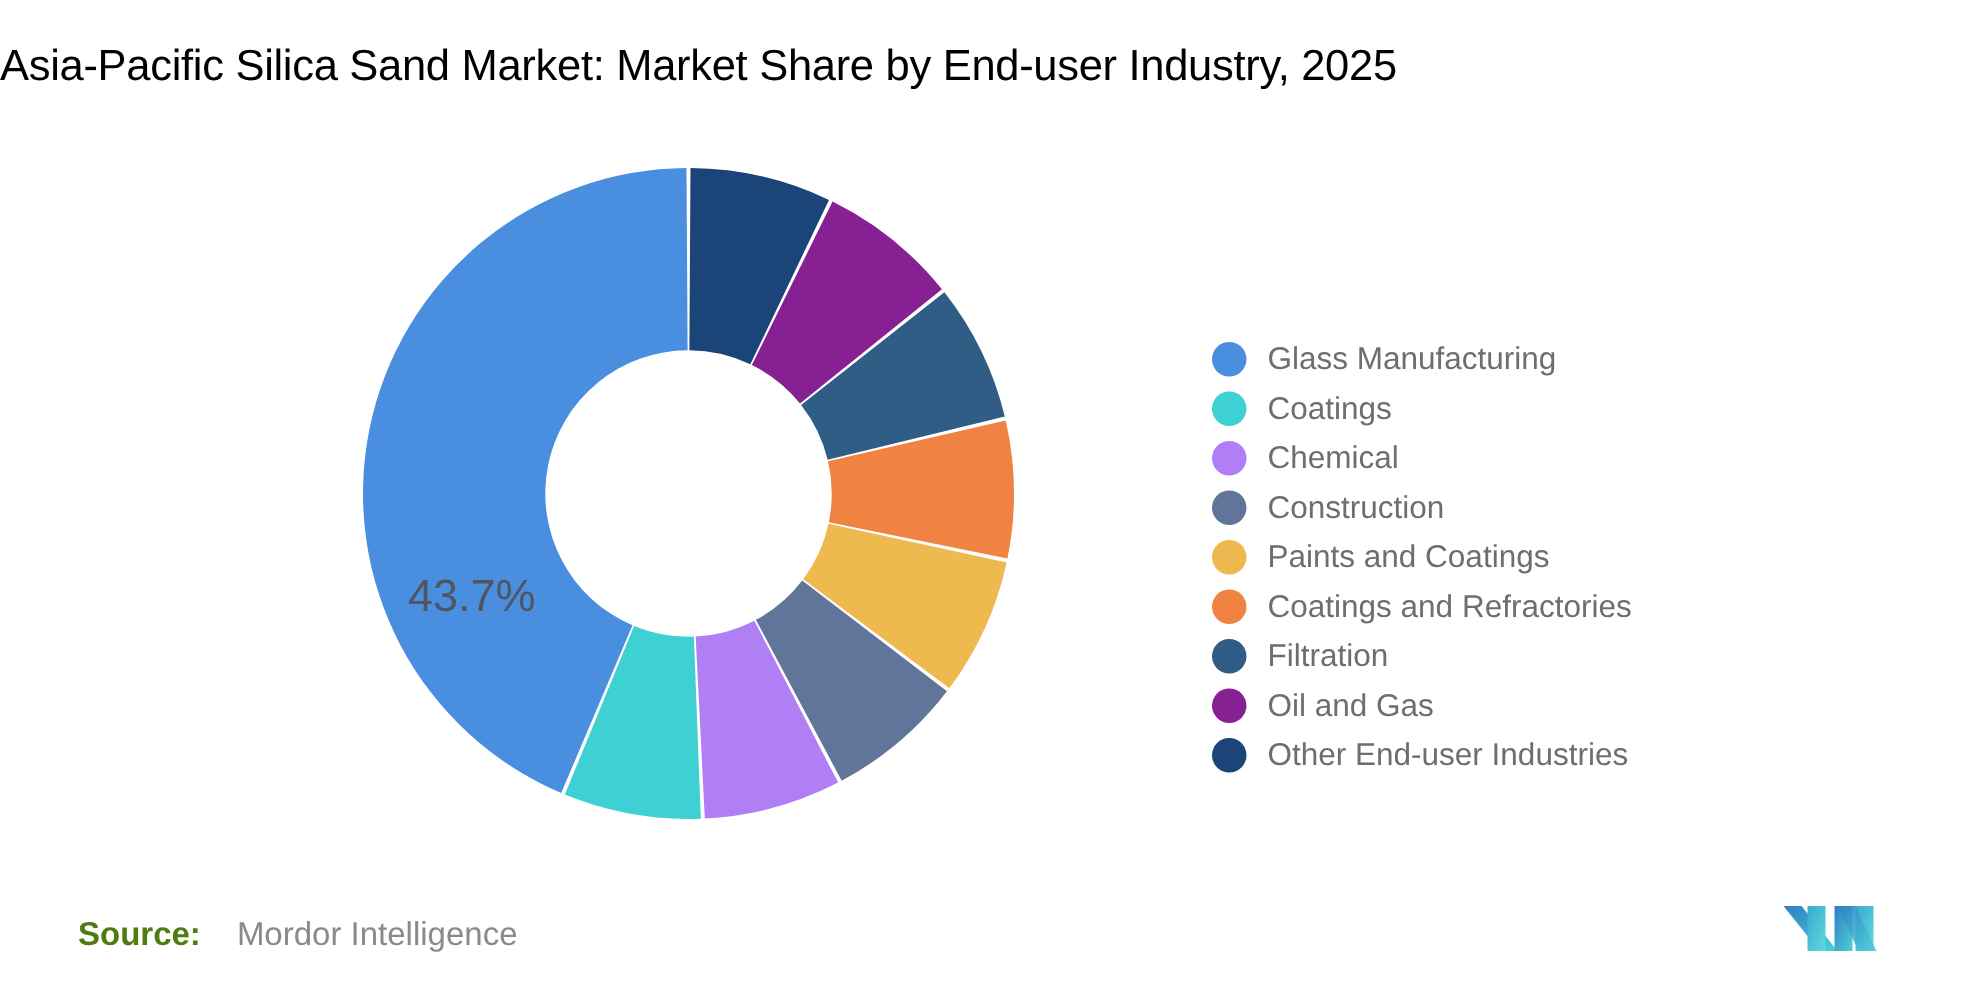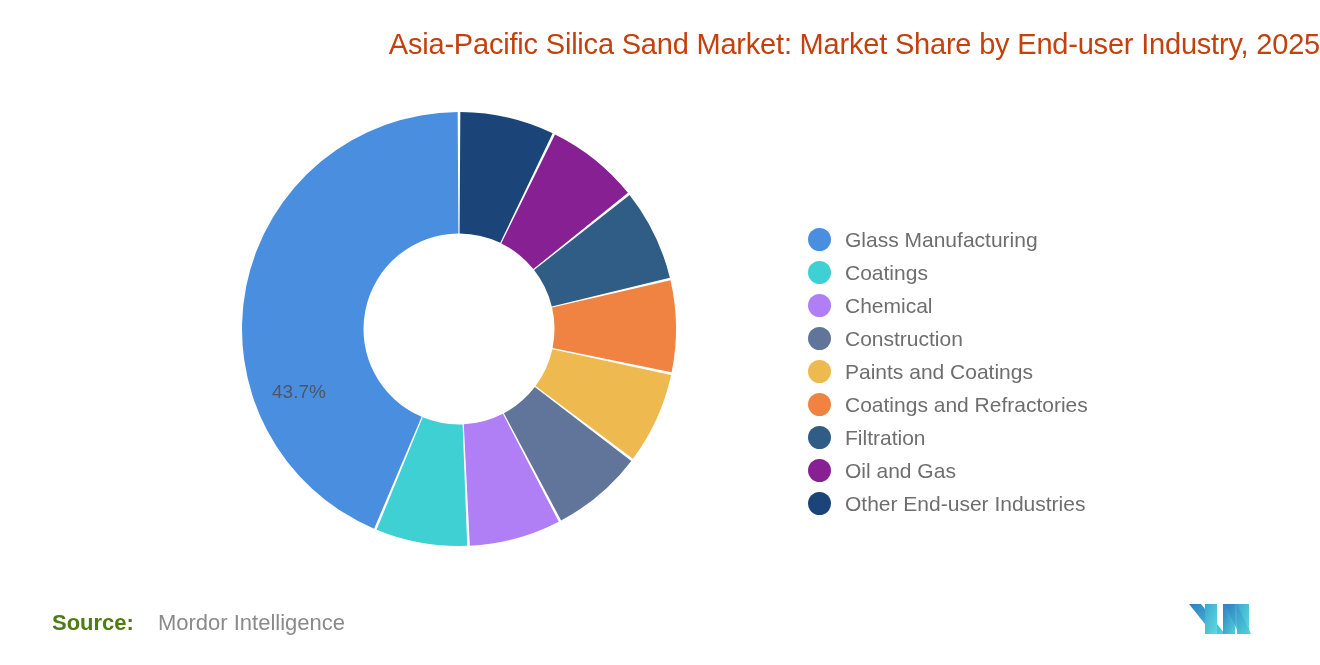--- a/index.html
+++ b/index.html
@@ -13,24 +13,24 @@
     font-family: "Liberation Sans", sans-serif;
     overflow: hidden;
     position: relative;
   }
 
   #chart-title {
     position: absolute;
     top: 28px;
     left: 0;
     width: 1320px;
-    text-align: right;
+    text-align: left;
     font-size: 29px;
     font-weight: 400;
-    color: #c2410c;
+    color: #000000;
     letter-spacing: -0.2px;
     white-space: nowrap;
   }
 
   #plot-area {
     position: absolute;
     left: 0;
     top: 95px;
     width: 1320px;
     height: 480px;
@@ -46,21 +46,21 @@
   #donut-svg {
     display: block;
     width: 452px;
     height: 452px;
   }
 
   #center-label {
     position: absolute;
     left: 272px;
     top: 286px;
-    font-size: 19px;
+    font-size: 30px;
     color: #4f5660;
     letter-spacing: 0px;
     white-space: nowrap;
   }
 
   #legend {
     position: absolute;
     left: 808px;
     top: 85px;
     width: 430px;

